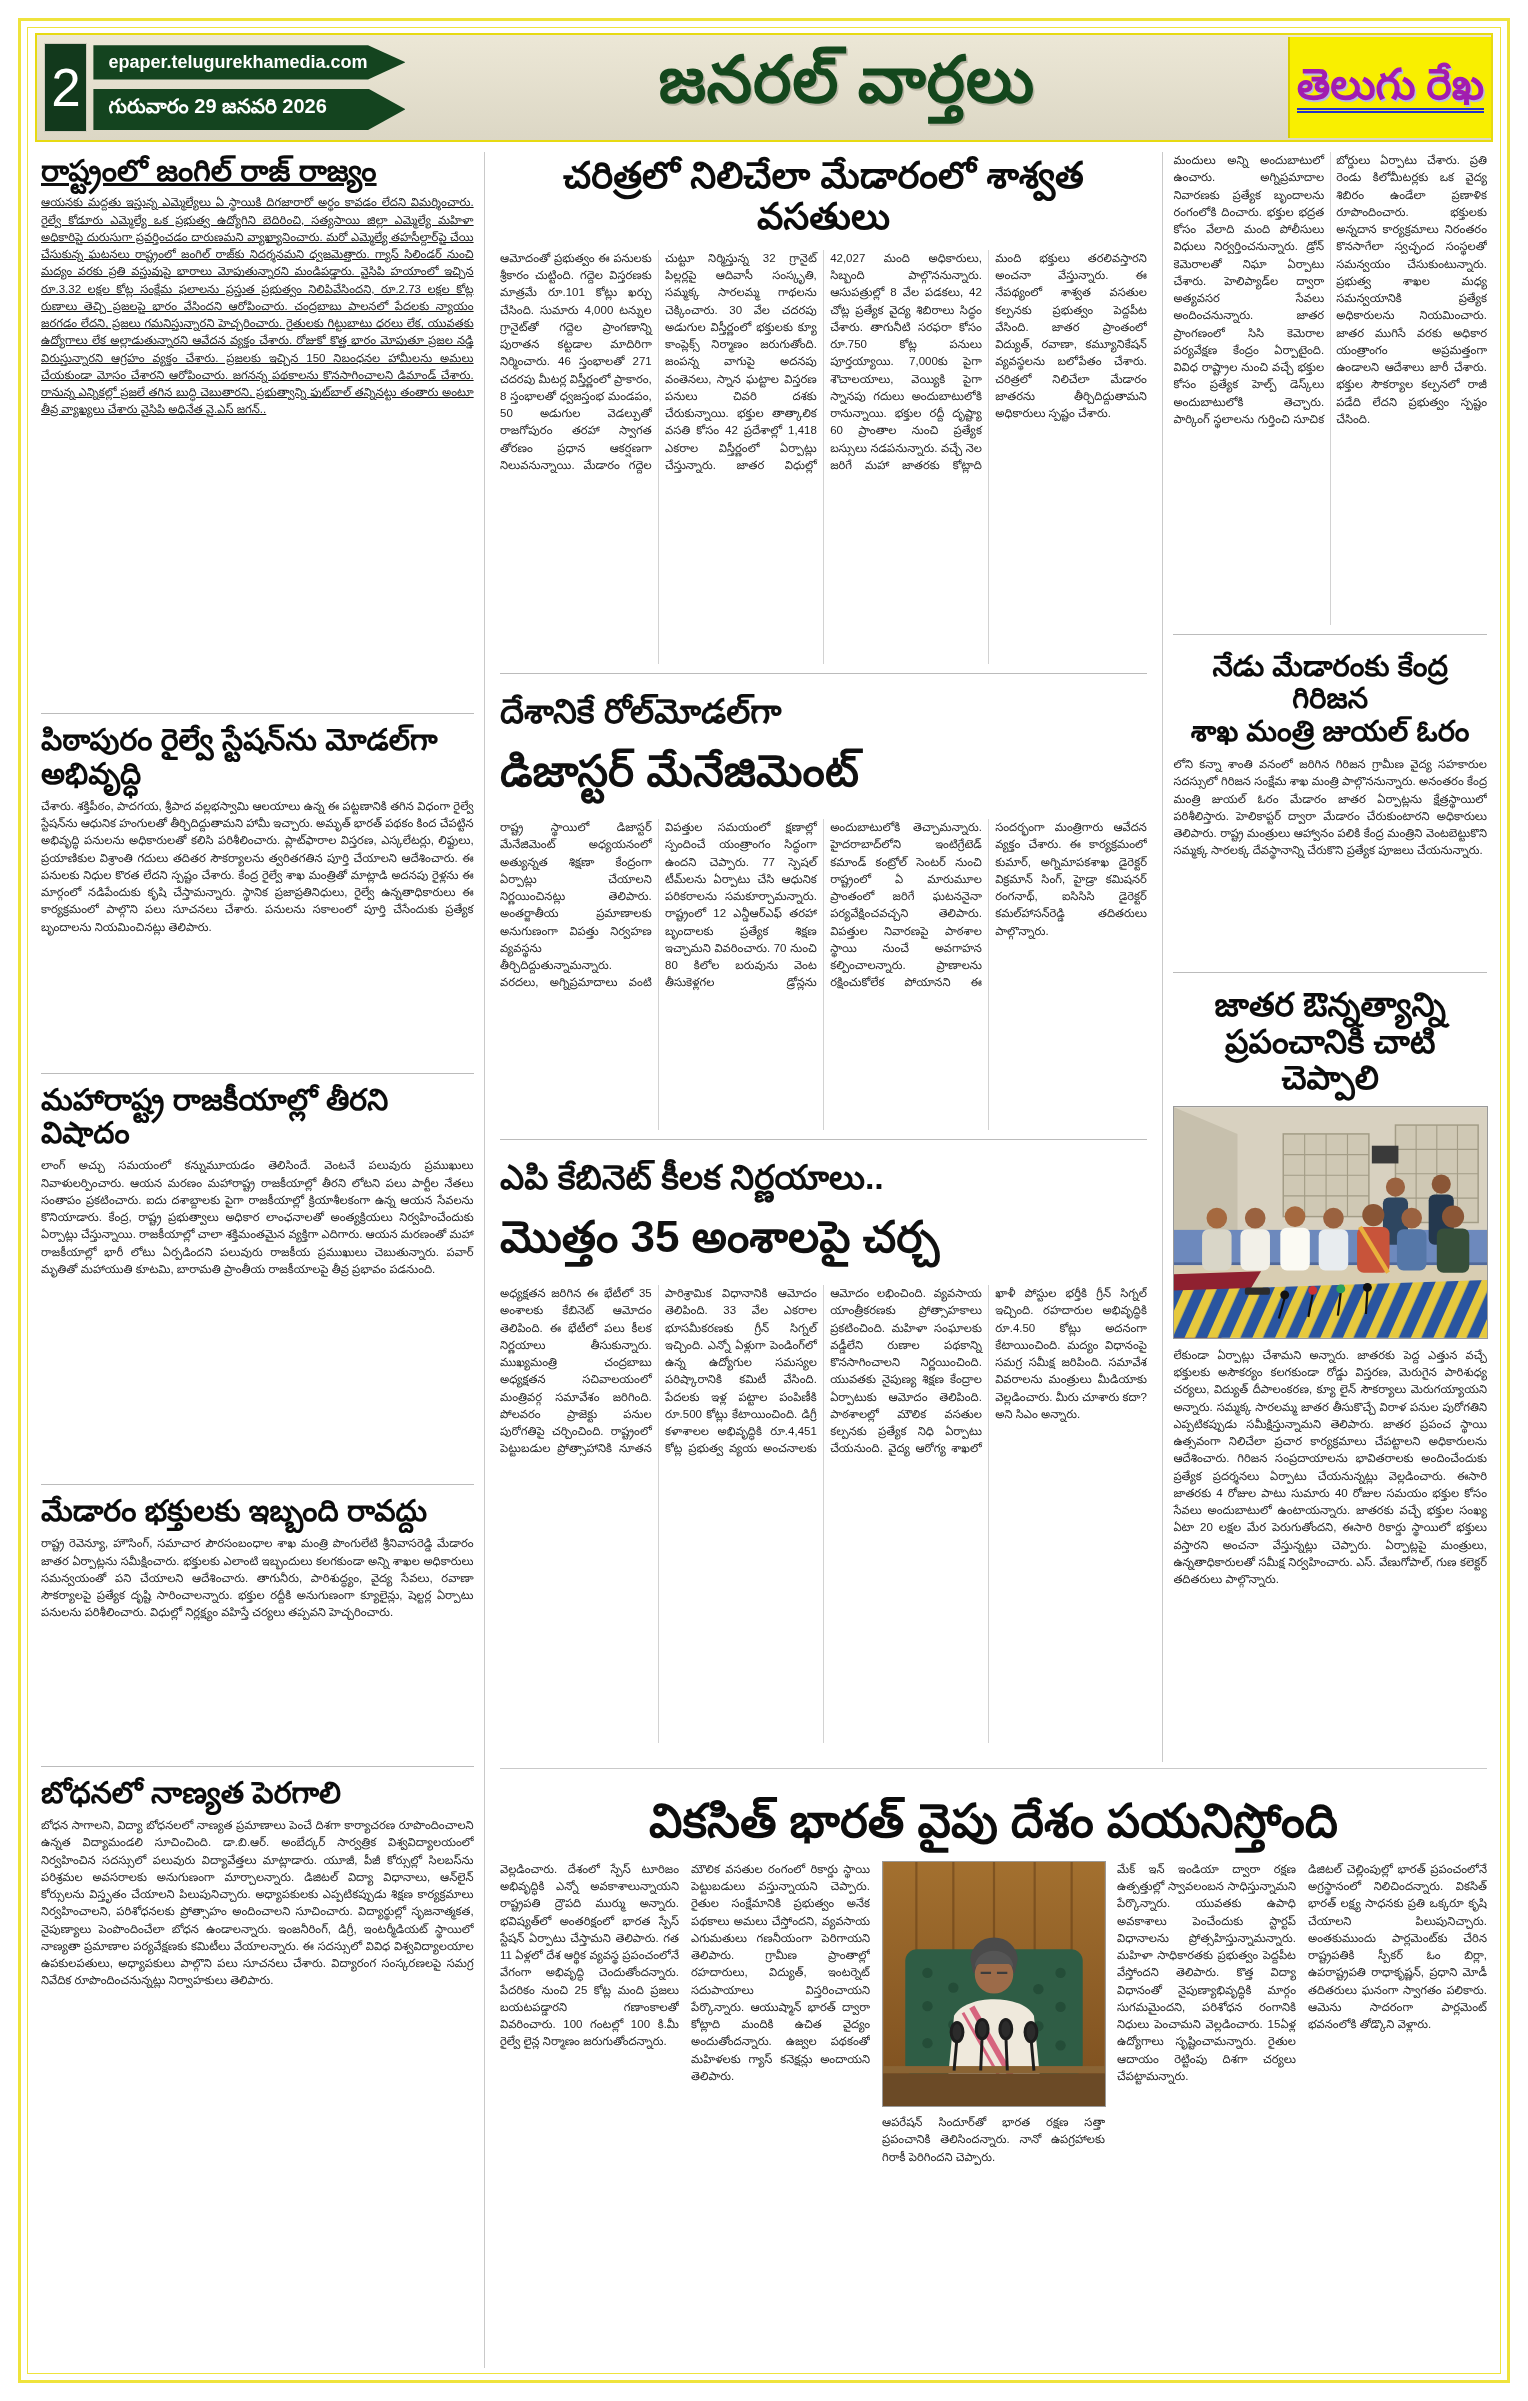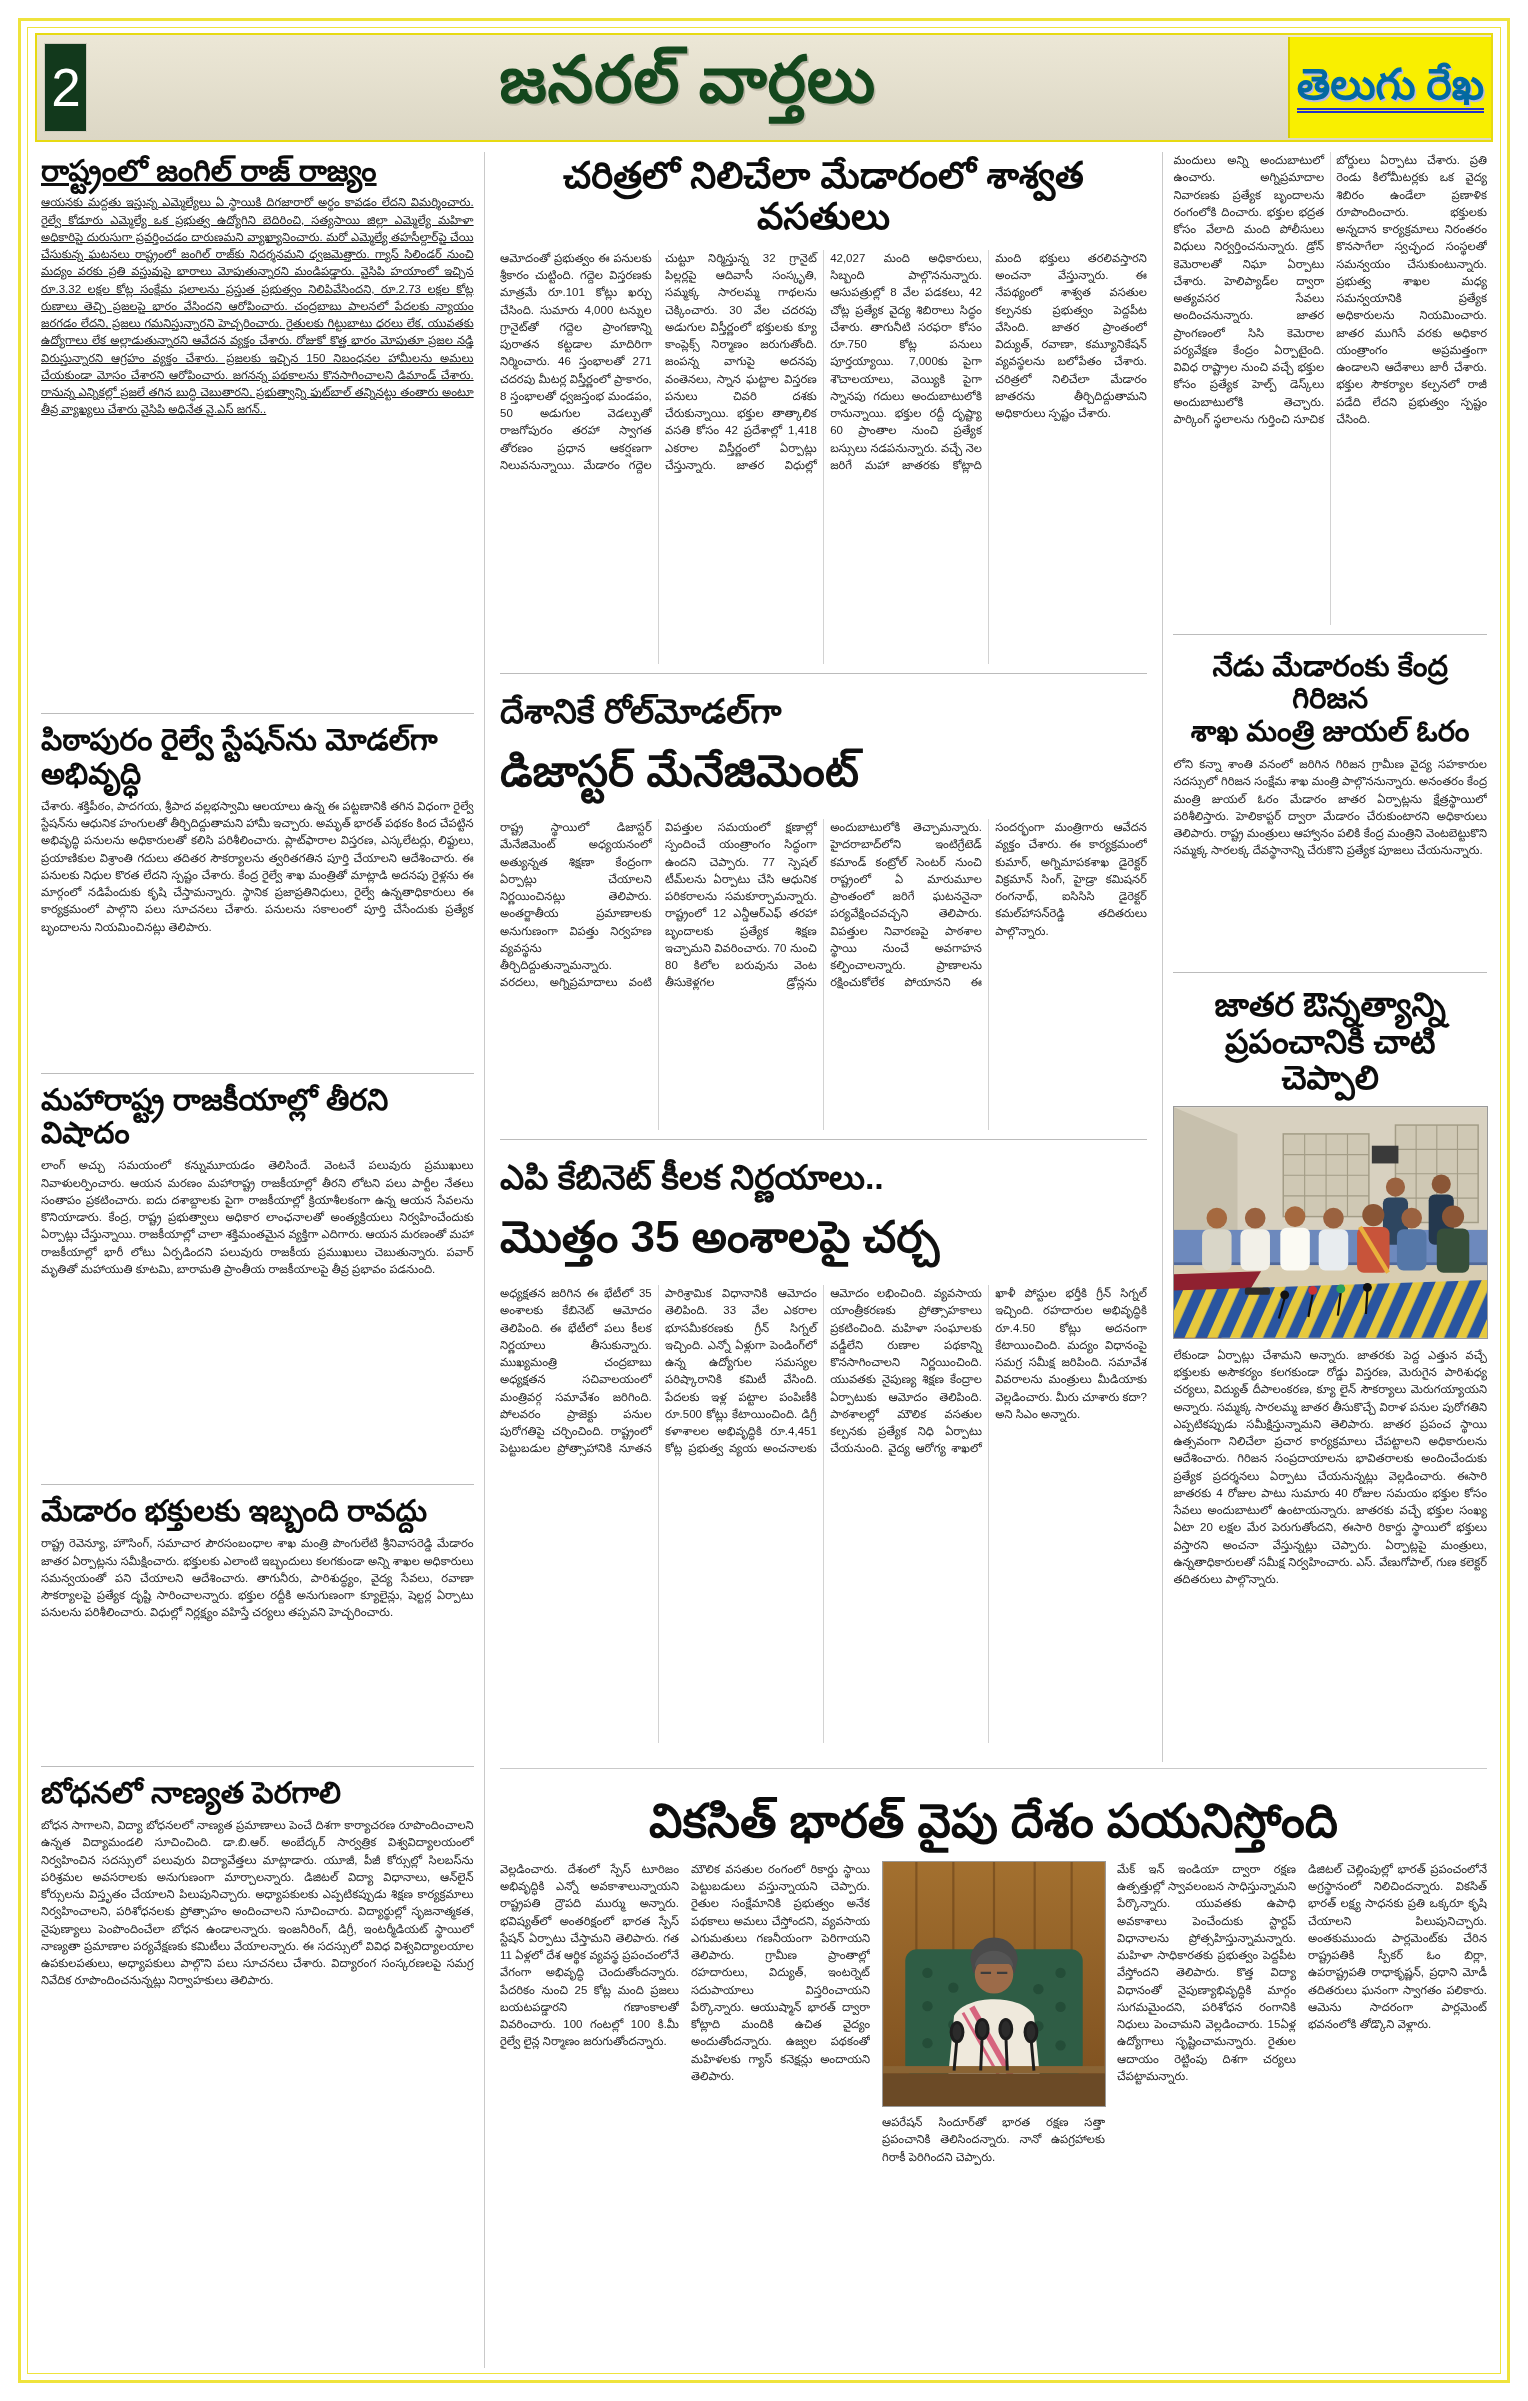--- a/index.html
+++ b/index.html
@@ -16,21 +16,21 @@
            justify-content:center;font-size:53px;font-weight:400;margin-left:7.4px;border:1.5px solid #cfcabc;}
   .ribbons{display:flex;flex-direction:column;gap:9px;margin-left:6px;}
   .ribbon{background:#14441f;color:#fff;font-weight:bold;padding:6.7px 38px 6.7px 15px;
           clip-path:polygon(0 0,88% 0,100% 50%,88% 100%,0 100%);white-space:nowrap;}
   .ribbon.site{font-size:18px;}
   .ribbon.date{font-size:20px;}
   .section-title{flex:1;text-align:center;font-size:65px;font-weight:800;color:#14471d;
                  text-shadow:1.5px 1.5px 0 #b9b4a4;letter-spacing:0.7px;}
   .brand-box{width:201px;height:101px;background:#f9ef00;display:flex;align-items:center;
              justify-content:center;border-left:2.2px solid #d6cb00;}
-  .brand-text{font-family:"Liberation Serif", serif;font-size:43px;font-weight:800;color:#0369a1;
+  .brand-text{font-family:"Liberation Serif", serif;font-size:43px;font-weight:800;color:#a21caf;
               border-bottom:5.2px double #2531c8;line-height:1.05;text-shadow:1.5px 1.5px 0 #b9b9e0;}
 
   
   .main{position:absolute;top:152px;left:41px;right:41px;bottom:33px;
         display:grid;grid-template-columns:444px 1fr 325px;grid-template-rows:auto auto;column-gap:15px;}
   .left-rail{grid-column:1;grid-row:1 / span 2;border-right:0.7px solid #c9c9c9;padding-right:10.4px;}
   .center-rail{grid-column:2;grid-row:1;}
   .right-rail{grid-column:3;grid-row:1;border-left:0.7px solid #c9c9c9;padding-left:10.4px;}
   .bottom-span{grid-column:2 / span 2;grid-row:2;border-top:0.7px solid #c9c9c9;margin-top:6px;padding-top:21px;}
 
@@ -62,20 +62,24 @@
 </style>
 </head>
 <body>
 
 <div class="page">
   <div class="frame"></div>
   <div class="frame-inner"></div>
 
   <div class="masthead">
     <div class="pagenum">2</div>
+    <div class="ribbons">
+      <div class="ribbon site">epaper.telugurekhamedia.com</div>
+      <div class="ribbon date">గురువారం 29 జనవరి 2026</div>
+    </div>
     <div class="section-title">జనరల్ వార్తలు</div>
     <div class="brand-box">
       <span class="brand-text">తెలుగు రేఖ</span>
     </div>
   </div>
 
   <div class="main">
 
     <div class="left-rail">
       <div class="art">

